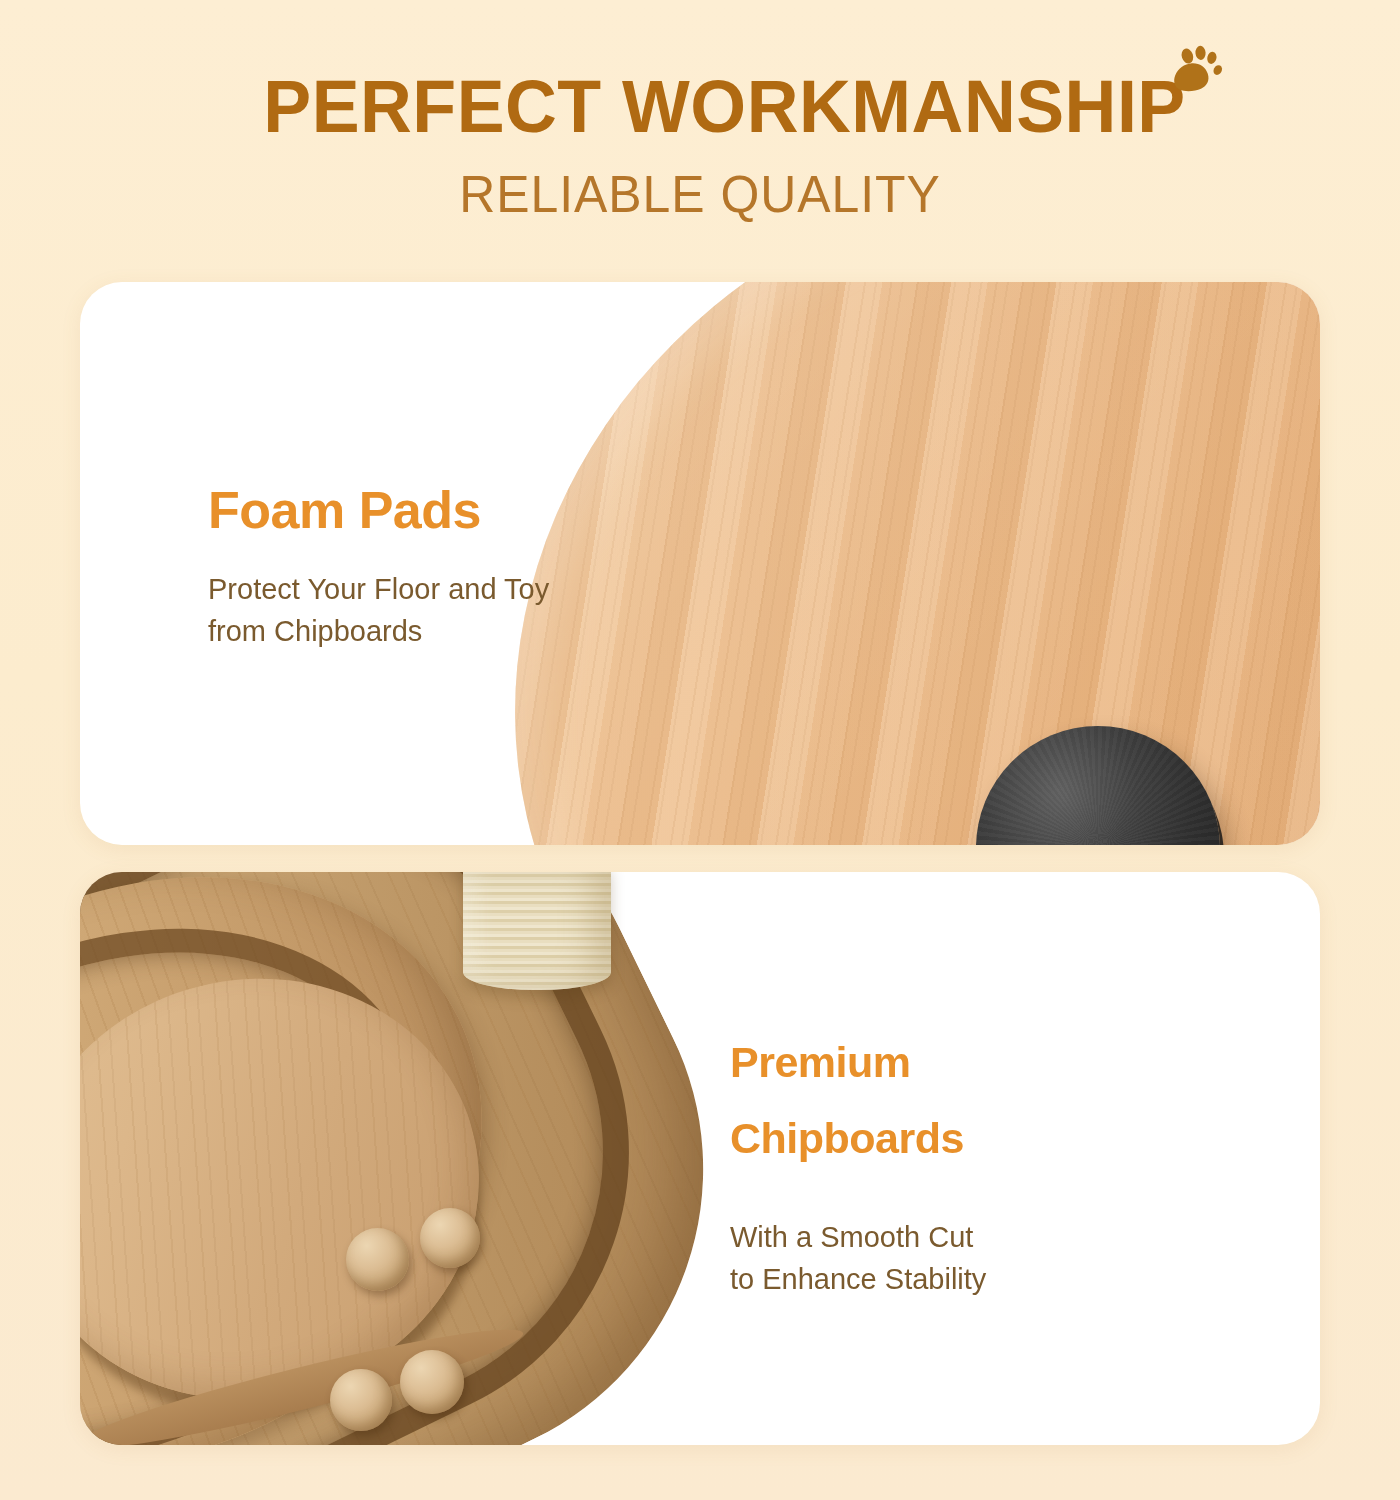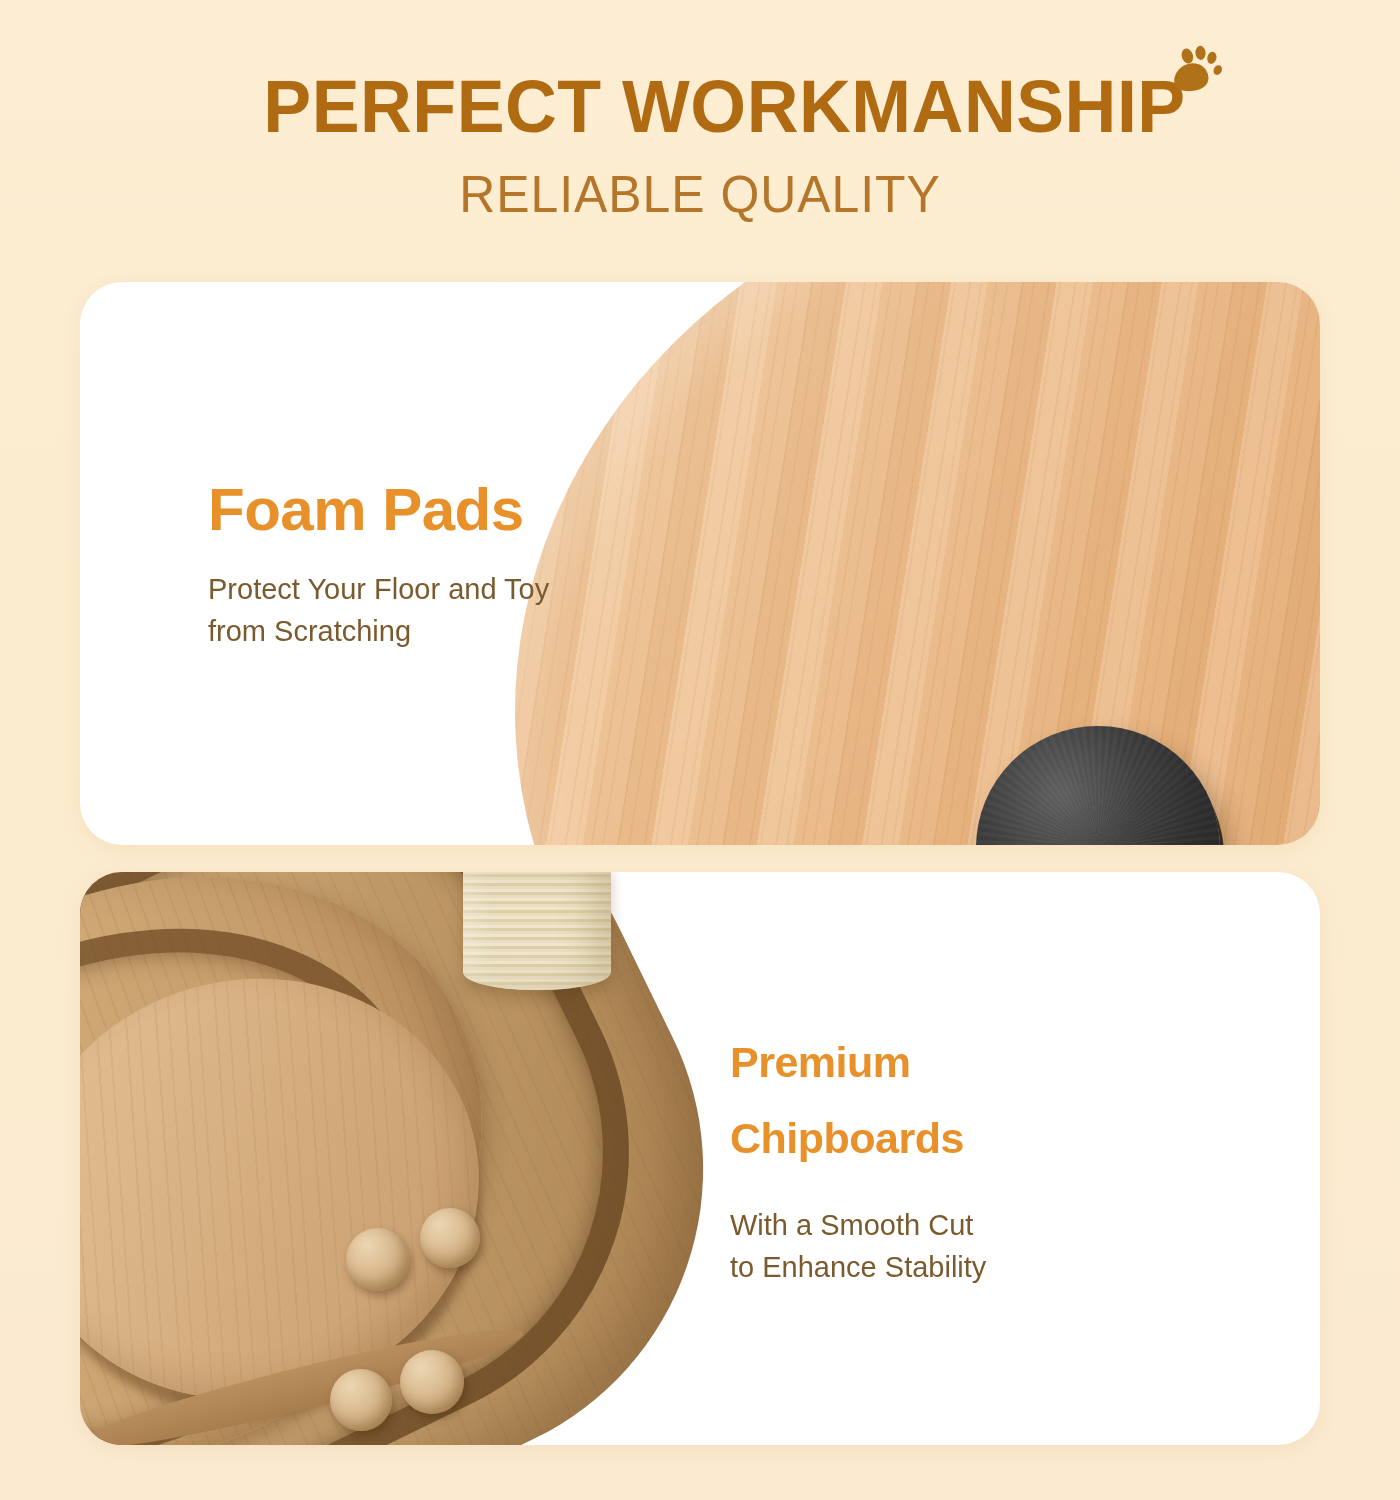--- a/index.html
+++ b/index.html
@@ -95,39 +95,39 @@
   .copy {
     position: absolute;
     z-index: 30;
   }
   #copy-foam { left: 128px; top: 192px; width: 470px; }
   #copy-chip { left: 650px; top: 152px; width: 470px; }
 
   .feature-title {
     color: #e8902a;
     font-weight: bold;
-    font-size: 60px;
+    font-size: 52px;
     line-height: 72px;
     letter-spacing: -0.5px;
     margin: 0;
     white-space: pre-line;
   }
   #copy-chip .feature-title {
     font-size: 43px;
     line-height: 76px;
   }
   .feature-desc {
     color: #7a5a2e;
     font-size: 29px;
     line-height: 42px;
     margin: 0;
     white-space: pre-line;
   }
   #copy-foam .feature-desc { margin-top: 22px; }
-  #copy-chip .feature-desc { margin-top: 28px; }
+  #copy-chip .feature-desc { margin-top: 40px; }
 
   
   .photo1 {
     position: absolute;
     left: 0; top: 0;
     width: 1240px; height: 563px;
     z-index: 5;
     overflow: hidden;
   }
   
@@ -401,21 +401,21 @@
       </div>
       <div class="foam-pad">
         <div class="foam-grain"></div>
         <div class="foam-hi"></div>
       </div>
     </div>
 
     <div class="copy" id="copy-foam">
       <h2 class="feature-title">Foam Pads</h2>
       <p class="feature-desc">Protect Your Floor and Toy
-from Scratching</p>
+from Chipboards</p>
     </div>
   </div>
 
   <div class="card" id="card-chip">
 
     <div class="photo2">
       <div class="base-plate"></div>
       <div class="groove-outer"></div>
       <div class="ring-deck"></div>
       <div class="groove-inner"></div>

